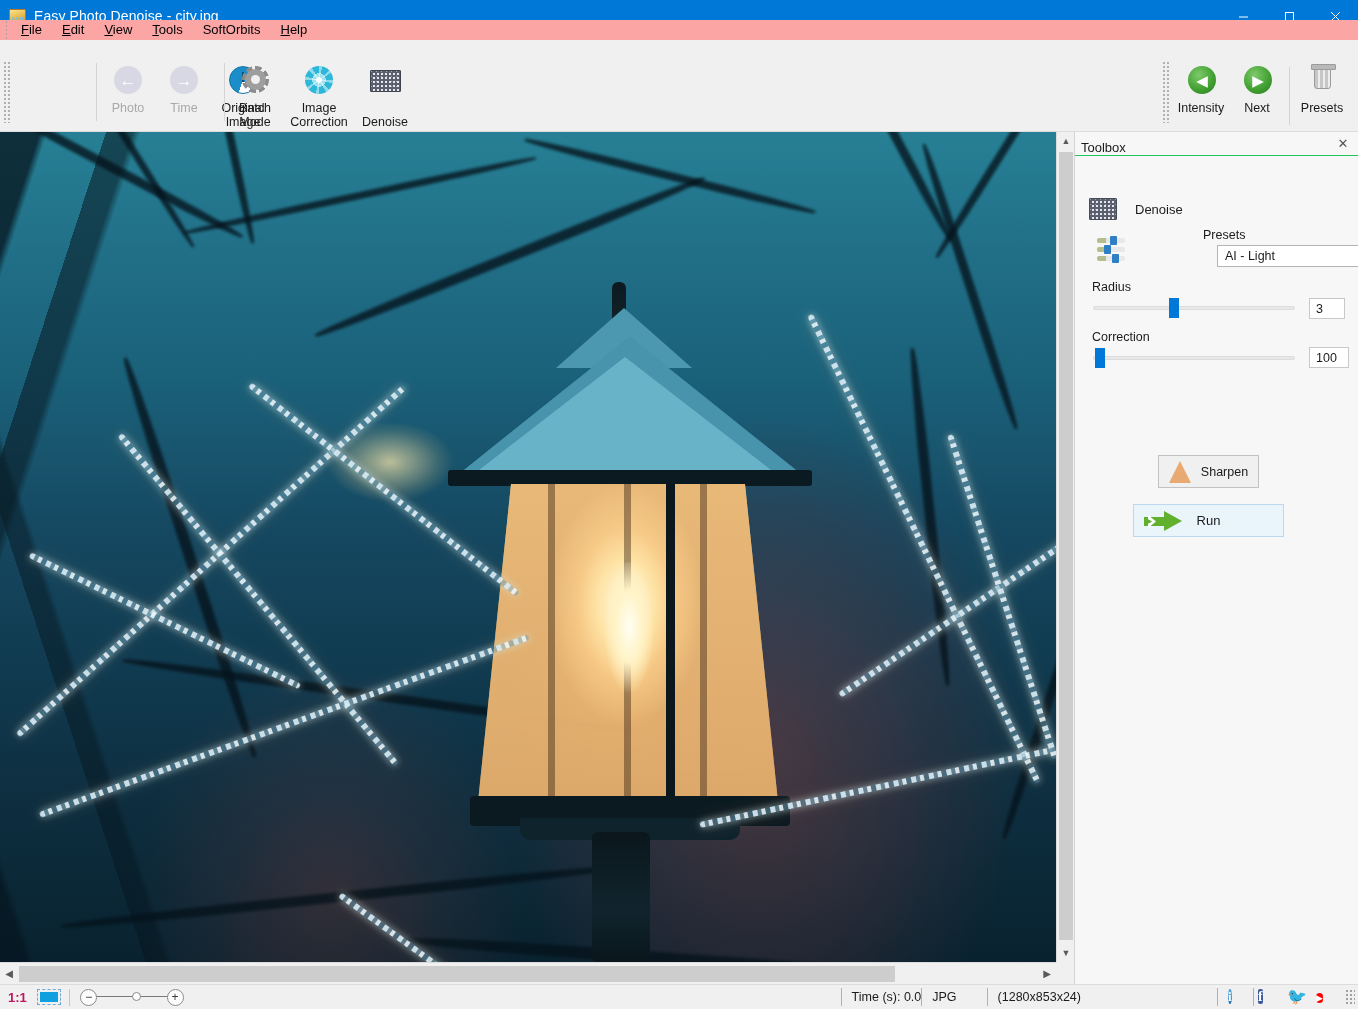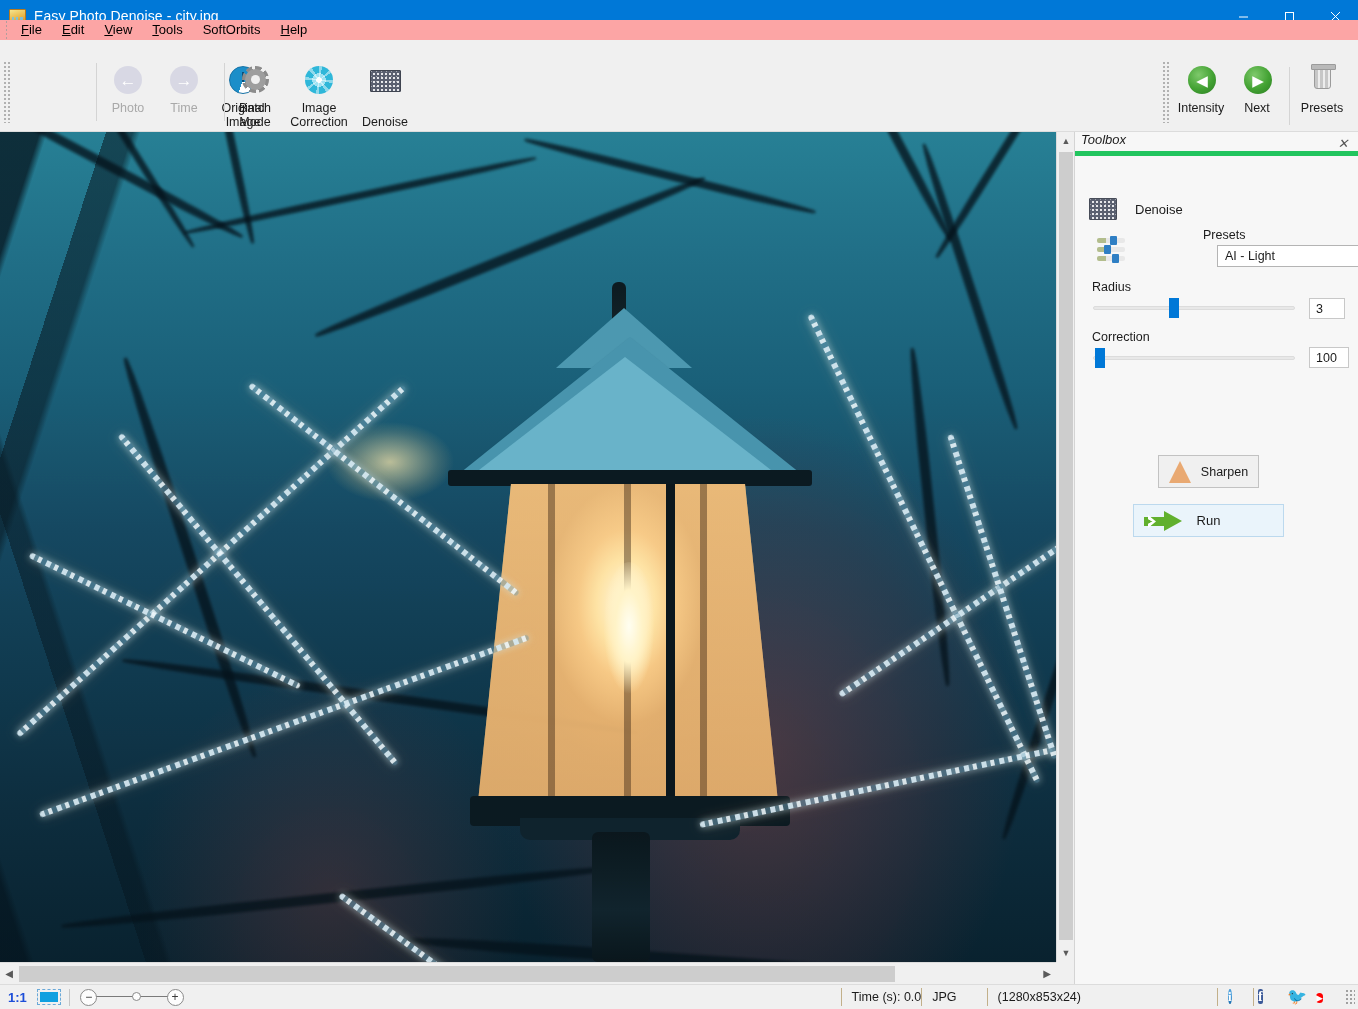--- a/index.html
+++ b/index.html
@@ -353,22 +353,22 @@
   .corner-box {
     position:absolute; left:1056px; top:962px; width:18px; height:22px; background:#f0f0f0;
   }
 
   
   .toolbox {
     position: absolute; left: 1074px; top: 132px; width: 284px; height: 852px;
     background: #f7f7f7; border-left: 1px solid #d4d4d4;
   }
   .toolbox-head {
-    position: relative; height: 24px; display: flex; align-items: flex-start;
-    padding-left: 6px; border-bottom: 5px solid #22c55e; background: #f7f7f7; font-style: italic;
+    position: relative; height: 24px; display: flex; align-items: flex-end;
+    padding-left: 6px; border-bottom: 1px solid #22c55e; background: #f7f7f7;
   }
   .toolbox-title { font-size: 13px; color: #1b1b1b; }
   .toolbox-close {
     position: absolute; right: 7px; top: 4px; width: 16px; height: 16px;
     color: #555; font-size: 13px; line-height: 15px; text-align: center;
   }
   .tbx-body { position: relative; padding: 0; }
 
   .denoise-row { position: absolute; left: 14px; top: 42px; display: flex; align-items: center; }
   .denoise-ico {
@@ -462,21 +462,21 @@
     clip-path: polygon(0 0, 100% 50%, 0 100%, 0 70%, 55% 50%, 0 30%);
     background: #ffffff;
   }
 
   
   .statusbar {
     position: absolute; left: 0; top: 984px; width: 1358px; height: 25px;
     background: #f0f0f0; border-top: 1px solid #dcdcdc;
     display: flex; align-items: center;
   }
-  .zoom-ratio { font-size: 13px; color: #1d4ed8; margin-left: 8px; font-weight: 600; }
+  .zoom-ratio { font-size: 13px; color: #be185d; margin-left: 8px; font-weight: 600; }
   .fit-ico {
     width: 26px; height: 16px; margin-left: 10px; position: relative;
     border: 1px dashed #6aa9d8;
   }
   .fit-ico::after {
     content:""; position:absolute; left:2px; top:2px; right:2px; bottom:2px; background:#10a0e0;
   }
   .sb-sep { width: 1px; height: 17px; background: #c6c6c6; margin: 0 8px; }
   .zoom-slider { position: relative; width: 110px; height: 20px; margin-left: 2px; display: flex; align-items: center; }
   .zoom-slider .line { position: absolute; left: 16px; right: 16px; top: 9px; height: 1px; background: #7a7a7a; }

